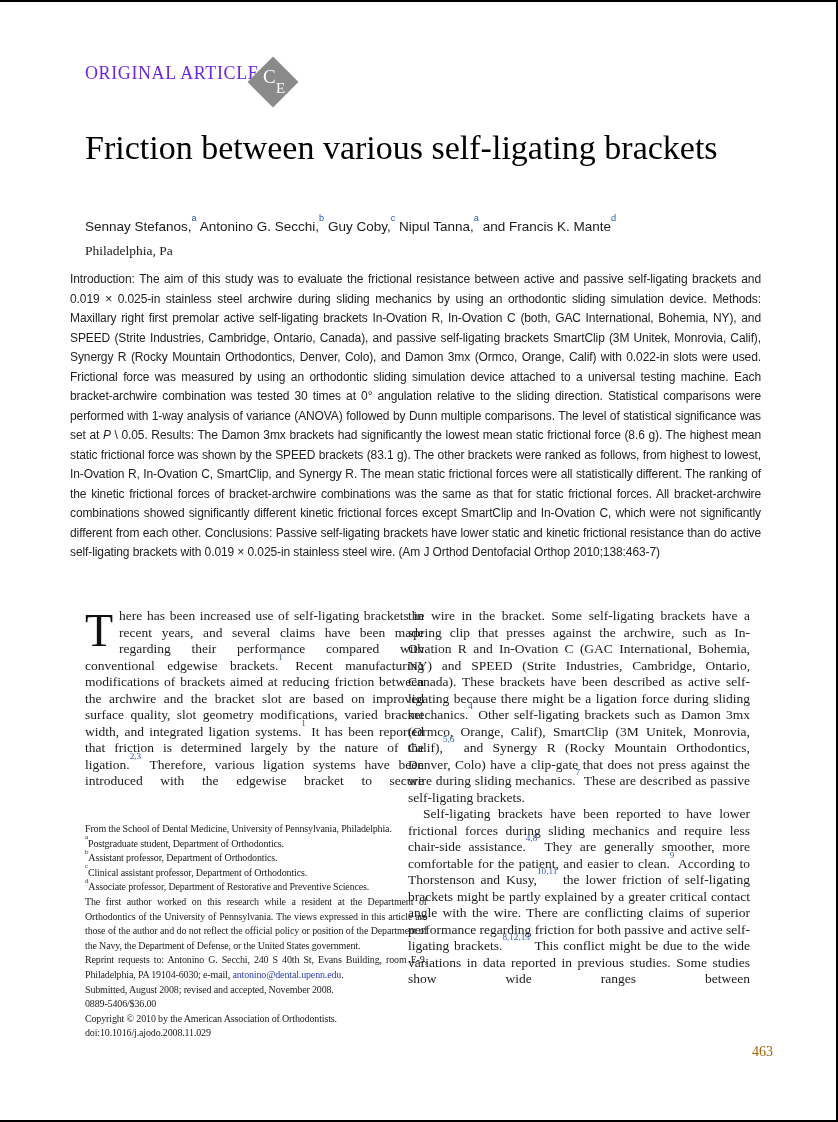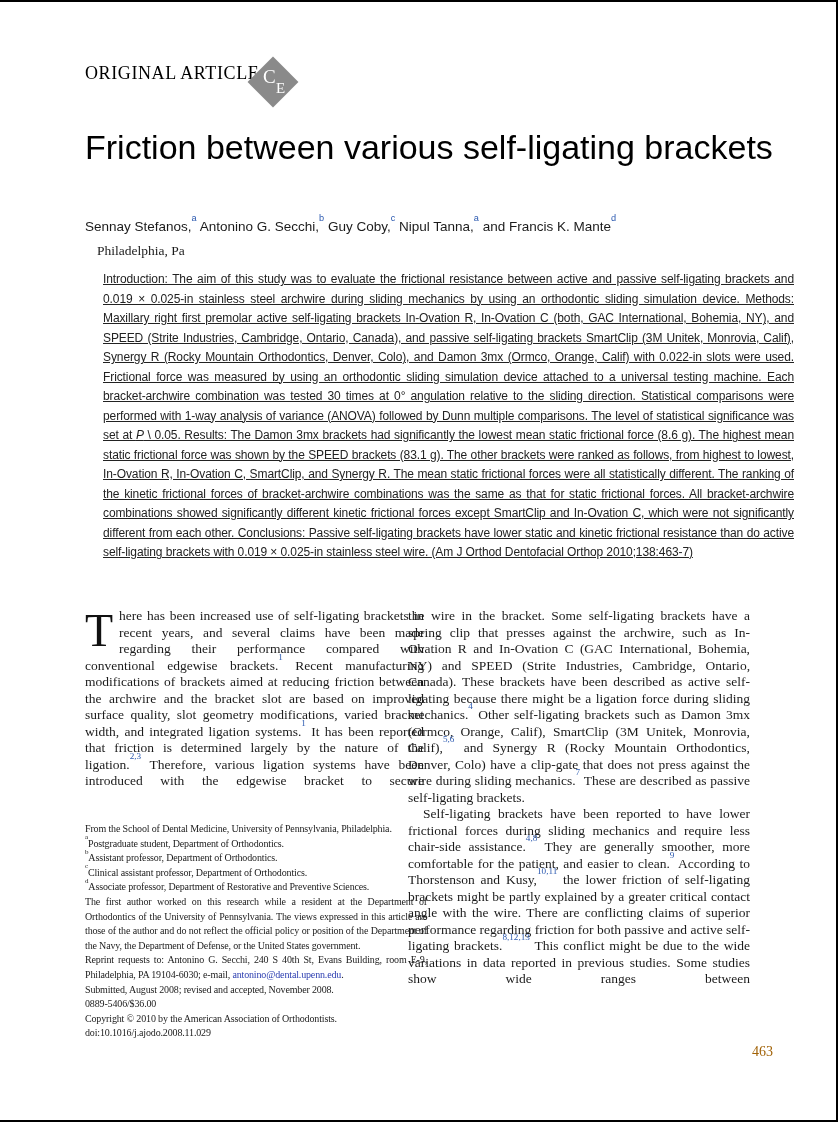--- a/index.html
+++ b/index.html
@@ -12,57 +12,56 @@
     border-bottom:2px solid #000;
     box-sizing:border-box;
     overflow:hidden;
     color:var(--text,#1b1b1b);
     font-family:"Liberation Serif",serif;
   }
   .eyebrow{
     position:absolute;left:85px;top:61px;
     font-size:18px;letter-spacing:.6px;
     font-family:"Liberation Serif",serif;
-    color:#000000;
+    color:#6d28d9;
   }
   .ce-badge{position:absolute;left:247px;top:54px;width:52px;height:52px;}
   .ce-diamond{
     position:absolute;left:8px;top:8px;width:36px;height:36px;
     background:var(--badge-gray,#8a8a8a);
     transform:rotate(45deg);
   }
   .ce-c{
     position:absolute;left:16px;top:10px;
     color:#fff;font-size:19px;font-family:"Liberation Serif",serif;
   }
   .ce-e{
     position:absolute;left:29px;top:24px;
     color:#fff;font-size:15px;font-family:"Liberation Serif",serif;
   }
   .title{
     position:absolute;left:85px;top:124px;width:700px;
     font-size:34px;line-height:43px;color:#000;
-    font-family:Liberation Sans, sans-serif;
+    font-family:Liberation Serif, serif;
   }
   .authors{
     position:absolute;left:85px;top:216px;width:700px;
     font-family:"Liberation Sans",sans-serif;
     font-size:13.5px;line-height:17px;color:#1b1b1b;
   }
   .location{
     margin-top:7px;
     font-family:"Liberation Serif",serif;
     font-size:13.5px;
-    margin-left:12px;
   }
   .abstract{
-    position:absolute;left:103px;top:268px;width:691px;
+    position:absolute;left:70px;top:268px;width:691px;
     font-family:"Liberation Sans",sans-serif;
     font-size:12px;line-height:19.5px;letter-spacing:-0.1px;
-    text-align:justify;color:#222;text-decoration:underline;
+    text-align:justify;color:#222;
   }
   .col-left{
     position:absolute;left:85px;top:606px;width:339px;
   }
   .col-right{
     position:absolute;left:408px;top:606px;width:342px;
   }
   .body-para{
     margin:0;
     font-family:"Liberation Serif",serif;

